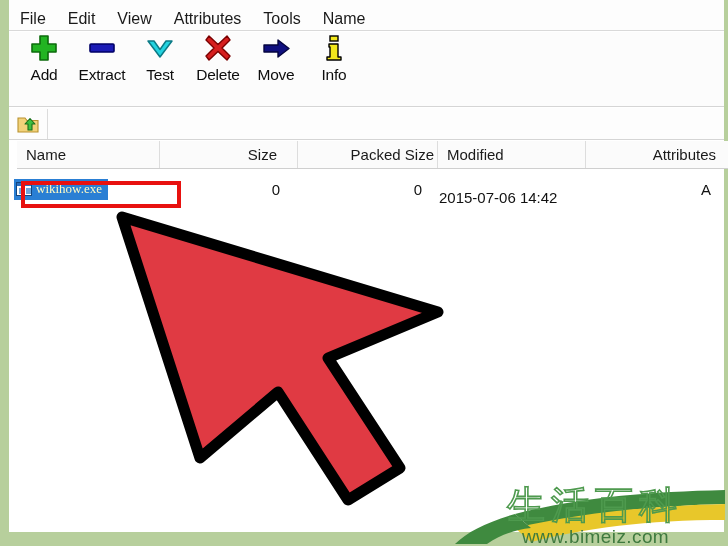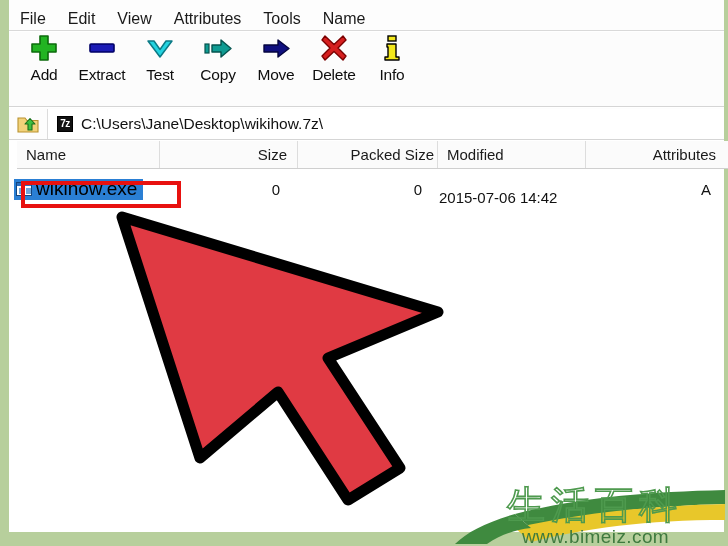--- a/index.html
+++ b/index.html
@@ -171,21 +171,21 @@
     display: flex;
     align-items: center;
     border-right: 1px solid #dddddd;
     box-sizing: border-box;
     height: 27px;
     cursor: default;
     overflow: hidden;
     white-space: nowrap;
   }
   .col.c-name { width: 143px; padding-left: 9px; }
-  .col.c-size { width: 138px; justify-content: flex-end; padding-right: 10px; }
+  .col.c-size { width: 138px; justify-content: flex-end; padding-right: 20px; }
   .col.c-packed { width: 140px; justify-content: flex-end; padding-right: 3px; }
   .col.c-mod { width: 148px; padding-left: 9px; }
   .col.c-attr { width: 146px; justify-content: flex-end; padding-right: 16px; border-right: none; }
 
   
   .filelist {
     position: absolute;
     left: 0; top: 169px;
     width: 715px;
     height: 363px;
@@ -239,22 +239,23 @@
   }
   .exe-ico::after {
     content: "";
     position: absolute;
     left: 2px; top: 5px;
     width: 5px; height: 6px;
     background: #6fa8dd;
     box-shadow: 7px 0 0 0 #6fa8dd;
   }
   .name-text {
-    font-size: 19px;
-    color: #000000;
+    font-size: 13px;
+    color: #fef9c3;
+    font-family: Liberation Serif, serif;
   }
 
   
   .annot-rect {
     position: absolute;
     left: 12px;
     top: 12px;
     width: 160px;
     height: 27px;
     border: 4px solid #e8110f;
@@ -355,70 +356,57 @@
 
       <div class="tb-btn">
         <div class="tb-ico">
           <svg width="30" height="30" viewBox="0 0 30 30">
             <path d="M3,8 L15,24 L27,8 L21,8 L15,16.5 L9,8 Z" fill="#22d3e0" stroke="#0b7a86" stroke-width="1.5" stroke-linejoin="round"></path>
           </svg>
         </div>
         <div class="tb-label">Test</div>
       </div>
 
-      <div class="tb-btn">
-        <div class="tb-ico">
-          <svg width="30" height="30" viewBox="0 0 30 30">
-            <rect x="2" y="11" width="4" height="9" fill="#0f9b92" stroke="#05534e" stroke-width="1.2"></rect>
-            <path d="M9,12 H18 V7 L28,15.5 L18,24 V19 H9 Z" fill="#0f9b92" stroke="#05534e" stroke-width="1.4" stroke-linejoin="round"></path>
-          </svg>
-        </div>
-        <div class="tb-label">Copy</div>
+
+      <div class="tb-btn">
+        <div class="tb-ico">
+          <svg width="30" height="30" viewBox="0 0 30 30">
+            <path d="M6,3 L15,11.5 L24,3 L27,7 L19,15 L27,23 L24,27 L15,18.5 L6,27 L3,23 L11,15 L3,7 Z" fill="#d61f1f" stroke="#7a0000" stroke-width="1.4" stroke-linejoin="round"></path>
+          </svg>
+        </div>
+        <div class="tb-label">Delete</div>
       </div>
 
       <div class="tb-btn">
         <div class="tb-ico">
           <svg width="30" height="30" viewBox="0 0 30 30">
             <path d="M3,12 H17 V7 L28,15.5 L17,24 V19 H3 Z" fill="#10107f" stroke="#05053f" stroke-width="1.4" stroke-linejoin="round"></path>
           </svg>
         </div>
         <div class="tb-label">Move</div>
-      </div>
-
-      <div class="tb-btn">
-        <div class="tb-ico">
-          <svg width="30" height="30" viewBox="0 0 30 30">
-            <path d="M6,3 L15,11.5 L24,3 L27,7 L19,15 L27,23 L24,27 L15,18.5 L6,27 L3,23 L11,15 L3,7 Z" fill="#d61f1f" stroke="#7a0000" stroke-width="1.4" stroke-linejoin="round"></path>
-          </svg>
-        </div>
-        <div class="tb-label">Delete</div>
       </div>
 
       <div class="tb-btn">
         <div class="tb-ico">
           <svg width="30" height="30" viewBox="0 0 30 30">
             <rect x="11" y="3" width="8" height="5" fill="#f2e71c" stroke="#000" stroke-width="1.4"></rect>
             <path d="M10,11 H19 V24 H22 V27 H8 V24 H11 V14 H10 Z" fill="#f2e71c" stroke="#000" stroke-width="1.4" stroke-linejoin="round"></path>
           </svg>
         </div>
         <div class="tb-label">Info</div>
       </div>
 
     </div>
 
     <div class="addrbar">
       <div class="addr-upbtn">
         <svg width="22" height="20" viewBox="0 0 22 20">
           <path d="M1,4 H8 L10,6.5 H21 V18 H1 Z" fill="#f2d27a" stroke="#b9922f" stroke-width="1.1"></path>
           <path d="M11,16 V10 H8 L13,4.5 L18,10 H15 V16 Z" fill="#3fbf3f" stroke="#1a6f1a" stroke-width="1.1" stroke-linejoin="round"></path>
         </svg>
-      </div>
-      <div class="addr-field">
-        <span class="sevenz-ico">7z</span>
-        <span class="addr-text">C:\Users\Jane\Desktop\wikihow.7z\</span>
       </div>
     </div>
 
     <div class="colhead">
       <div class="col c-name">Name</div>
       <div class="col c-size">Size</div>
       <div class="col c-packed">Packed Size</div>
       <div class="col c-mod">Modified</div>
       <div class="col c-attr">Attributes</div>
     </div>

